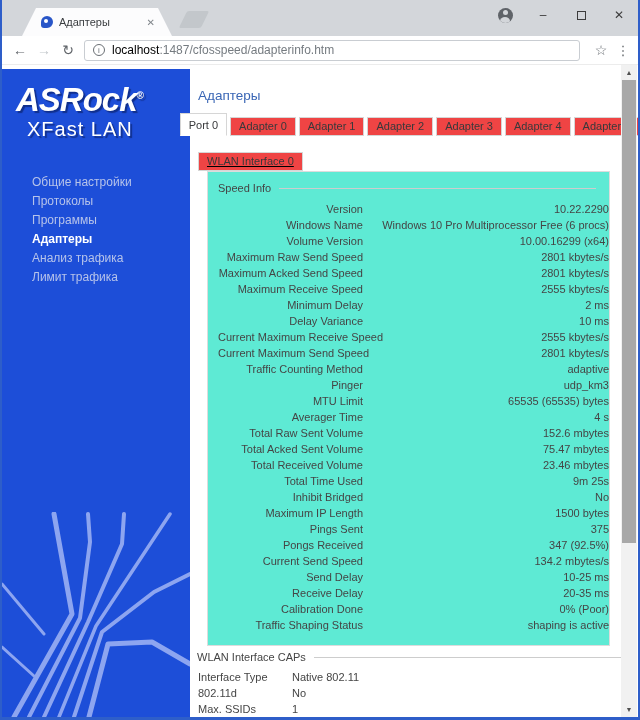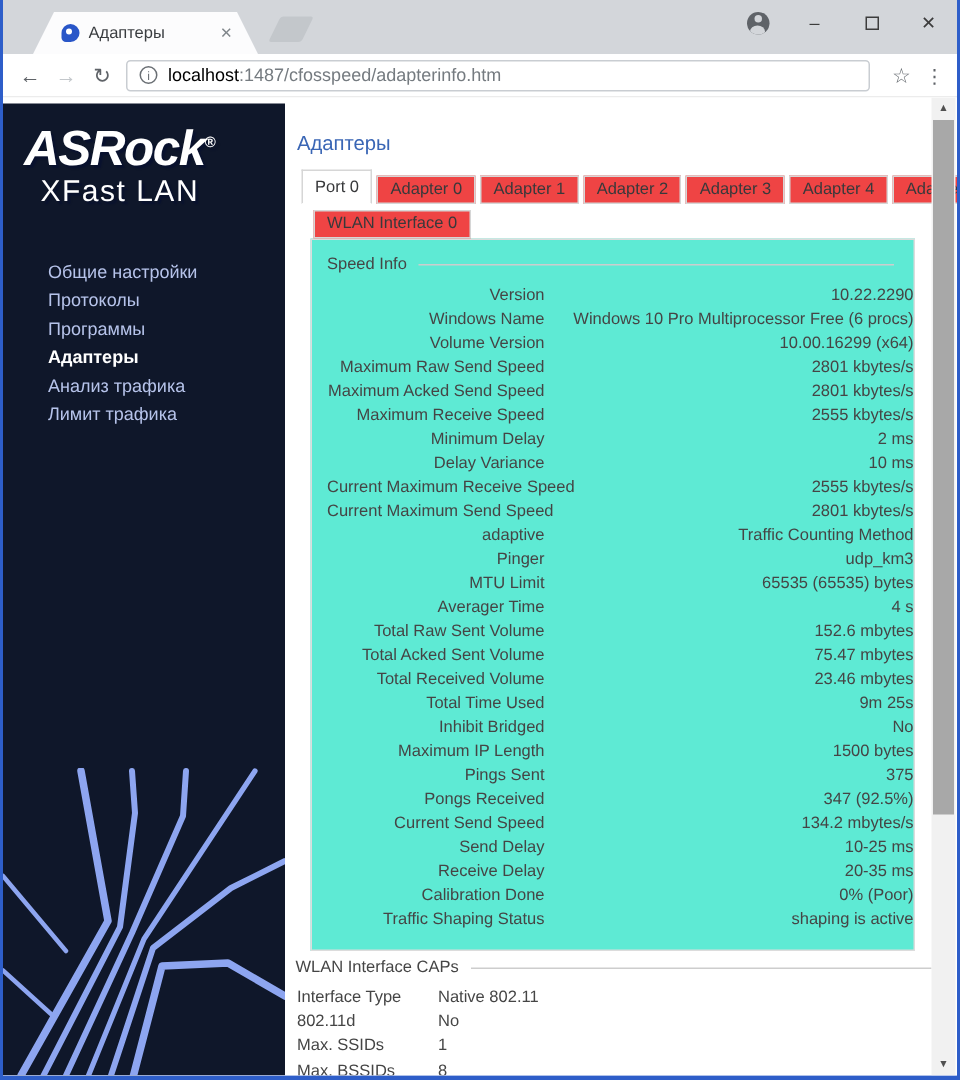--- a/index.html
+++ b/index.html
@@ -34,34 +34,34 @@
   .info-icon{width:12px;height:12px;border:1px solid #6a6f74;border-radius:50%;font-size:8px;line-height:11px;text-align:center;color:#6a6f74;flex:0 0 auto;}
   .url{margin-left:7px;font-size:12px;white-space:nowrap;overflow:hidden;}
   .url .host{color:#000000;}
   .url .path{color:#757b80;}
   .star{width:22px;text-align:center;font-size:14px;color:#6a6f74;cursor:pointer;}
   .menu-dots{width:22px;text-align:center;font-size:13px;color:#5f6368;margin-right:4px;cursor:pointer;letter-spacing:0;}
 
   
   .page{position:absolute;top:65px;left:0;right:0;bottom:0;background:#fff;overflow:hidden;}
 
-  .sidebar{position:absolute;left:0;top:4px;width:188px;bottom:0;background:#0f172a;overflow:hidden;}
+  .sidebar{position:absolute;left:0;top:4px;width:188px;bottom:0;background:#1d4ed8;overflow:hidden;}
   .logo{margin:9px 0 0 14px;color:#fff;position:relative;z-index:2;}
   .logo-brand{font-size:33px;line-height:36px;font-weight:bold;font-style:italic;letter-spacing:-1px;text-shadow:2px 2px 1px rgba(0,10,50,.45);}
   .logo-reg{font-size:10px;vertical-align:super;font-style:normal;}
   .logo-product{font-size:20px;line-height:26px;font-weight:normal;margin:-2px 0 0 11px;letter-spacing:1px;text-shadow:2px 2px 1px rgba(0,10,50,.45);}
   .menu{margin-top:30px;position:relative;z-index:2;}
   .menu-item{padding:2.5px 0 2.5px 30px;font-size:12px;color:#b6c3ea;cursor:pointer;white-space:nowrap;}
   .menu-item.active{color:#ffffff;font-weight:bold;}
   .decor{position:absolute;left:0;bottom:0;width:188px;height:205px;z-index:1;}
 
   .main{position:absolute;left:188px;top:0;right:17px;bottom:0;}
   .page-title{margin:23px 0 0 8px;font-size:13.5px;font-weight:400;color:#3a66b5;}
-  .tabs{display:flex;align-items:flex-end;margin:10px 0 4px 11px;}
-  .subtabs{display:flex;margin:2px 0 0 19px;}
+  .tabs{display:flex;align-items:flex-end;margin:10px 0 16px 11px;justify-content:center;}
+  .subtabs{display:flex;margin:2px 0 0 8px;text-decoration:underline;}
   .tab-btn{background:#ef4444;border:1px solid #d6d6d6;margin-right:3px;padding:2px 8px 3px;font-size:11px;color:#38393b;white-space:nowrap;cursor:pointer;}
   .tab-btn.active{background:#fff;border-bottom:1px solid #fff;padding-top:5px;padding-bottom:4px;position:relative;z-index:2;}
 
   .panel{margin-left:17px;width:403px;height:475px;border:1px solid #dcdcdc;background:#5eead4;overflow:hidden;}
   .legend-row{display:flex;align-items:center;margin:10px 13px 0 10px;font-size:11px;color:#454545;}
   .legend-line{flex:1;height:1px;background:#cdcdcd;margin-left:8px;margin-top:1px;}
   .info-rows{margin-top:7px;}
   .info-row{display:grid;grid-template-columns:145px 1fr;padding-left:10px;font-size:11px;line-height:16px;color:#454545;text-align:right;}
   .info-row span{white-space:nowrap;}
 
@@ -202,22 +202,22 @@
             </div>
             <div class="info-row">
               <span>Current Maximum Receive Speed</span>
               <span>2555 kbytes/s</span>
             </div>
             <div class="info-row">
               <span>Current Maximum Send Speed</span>
               <span>2801 kbytes/s</span>
             </div>
             <div class="info-row">
+              <span>Traffic Counting Method</span>
               <span>adaptive</span>
-              <span>Traffic Counting Method</span>
             </div>
             <div class="info-row">
               <span>Pinger</span>
               <span>udp_km3</span>
             </div>
             <div class="info-row">
               <span>MTU Limit</span>
               <span>65535 (65535) bytes</span>
             </div>
             <div class="info-row">

